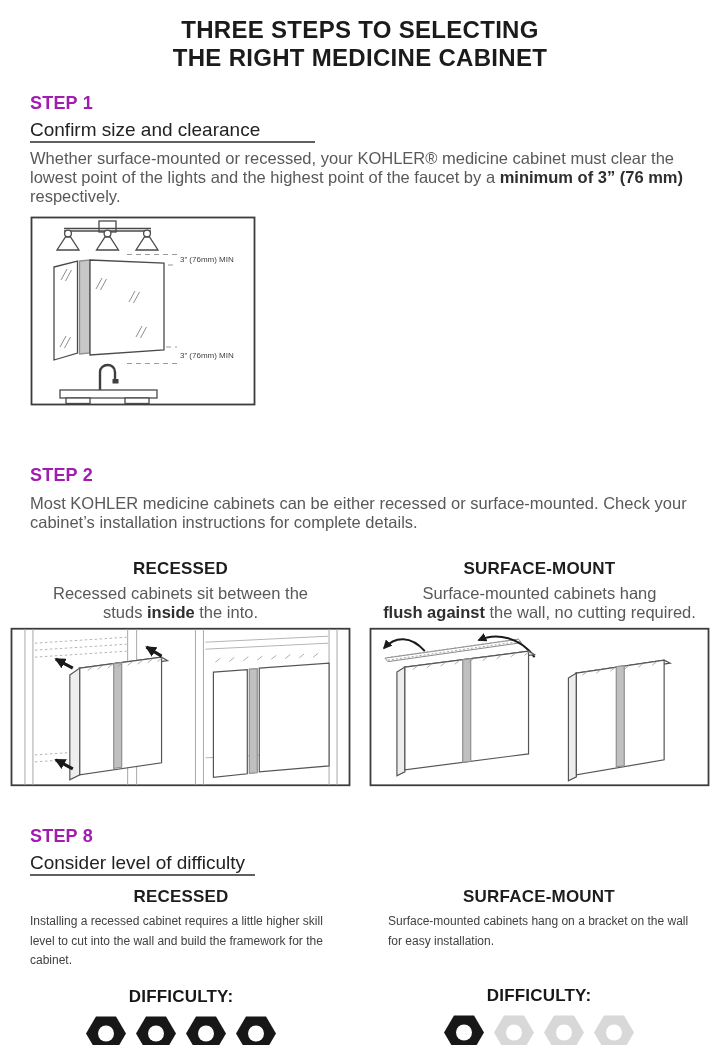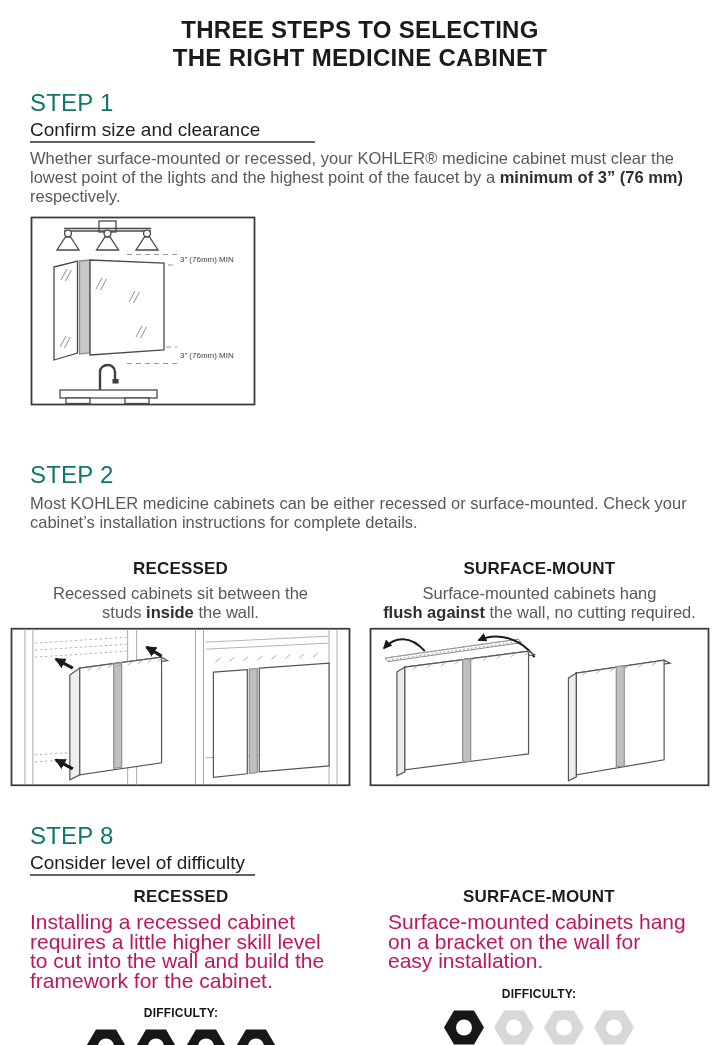--- a/index.html
+++ b/index.html
@@ -9,21 +9,21 @@
     font-family:"Liberation Sans", sans-serif; color:#1c1c1c;
   }
   .title {
     margin:16px 4px 0; text-align:center; font-size:24px; font-weight:700;
     line-height:28px; letter-spacing:0.3px; color:#1b1b1b;
   }
   section { padding:0 30px; }
   .step1 { margin-top:18px; }
   .step2 { margin-top:52px; }
   .step3 { margin-top:36px; }
-  .step-h { margin:0; font-size:24px; font-weight:400; color:#0f766e; letter-spacing:0.2px; line-height:26px; }
+  .step-h { margin:0; font-size:18px; font-weight:700; color:#a21caf; letter-spacing:0.2px; line-height:26px; }
   .sub {
     display:inline-block; margin:2px 0 0; font-size:19px; font-weight:400;
     color:#222; line-height:23px; padding-bottom:0; border-bottom:2px solid #606060;
   }
   .sub1 { padding-right:55px; }
   .sub2 { padding-right:14px; }
   .sub3 { padding-right:10px; }
   .body {
     margin:6px 0 0; font-size:16.5px; line-height:19px; color:#58595b; max-width:663px;
   }
@@ -35,23 +35,23 @@
   .col h4 { margin:0; text-align:center; font-size:17px; line-height:17px; font-weight:700; color:#1d1d1d; letter-spacing:0.2px; }
   .cdesc {
     margin:7px auto 0; text-align:center; font-size:16.5px; line-height:19px;
     color:#58595b; white-space:pre-line;
   }
   .dbox { margin-top:5px; }
   .dbox svg { display:block; }
 
   .cols3 { display:grid; grid-template-columns:1fr 1fr; column-gap:56px; margin-top:12px; }
   .col3 h4 { margin:0; text-align:center; font-size:17px; line-height:17px; font-weight:700; color:#1d1d1d; letter-spacing:0.2px; }
-  .cdesc3 { margin:7px 0 0; font-size:21px; line-height:19.5px; color:#be185d; min-height:58px; }
+  .cdesc3 { margin:7px 0 0; font-size:12px; line-height:19.5px; color:#404040; min-height:58px; }
   .difficulty { text-align:center; margin-top:16px; }
-  .dlabel { font-size:12px; font-weight:700; color:#171717; letter-spacing:0.2px; }
+  .dlabel { font-size:17px; font-weight:700; color:#171717; letter-spacing:0.2px; }
   .hex-row { display:flex; justify-content:center; gap:8px; margin-top:8px; }
   .hexnut { display:block; }
 </style>
 </head>
 <body>
 
 <div class="page">
 
   <h1 class="title">
     <span>THREE STEPS TO SELECTING</span><br>
@@ -123,21 +123,21 @@
 
   <section class="step2">
     <h2 class="step-h">STEP 2</h2>
     <p class="body">Most KOHLER medicine cabinets can be either recessed or surface-mounted. Check your cabinet’s installation instructions for complete details.</p>
 
     <div class="cols">
 
       <div class="col">
         <h4>RECESSED</h4>
         <p class="cdesc"><span>Recessed cabinets sit between the
-studs </span><strong>inside</strong><span> the wall.</span></p>
+studs </span><strong>inside</strong><span> the into.</span></p>
         <div class="dbox">
           <svg width="341" height="160" viewBox="0 0 342 160">
             <defs>
               <marker id="ahA" viewBox="0 0 10 10" refX="8.5" refY="5" markerWidth="11" markerHeight="11" orient="auto" markerUnits="userSpaceOnUse">
                 <path d="M0,0 L10,5 L0,10 Z" fill="#1a1a1a"></path>
               </marker>
             </defs>
             <rect x="1.5" y="1.5" width="339" height="157" fill="#ffffff" stroke="#3c3c3c" stroke-width="1.8"></rect>
             <g stroke="#a8a8a8" stroke-width="1">
               <line x1="15" y1="2" x2="15" y2="158"></line>

